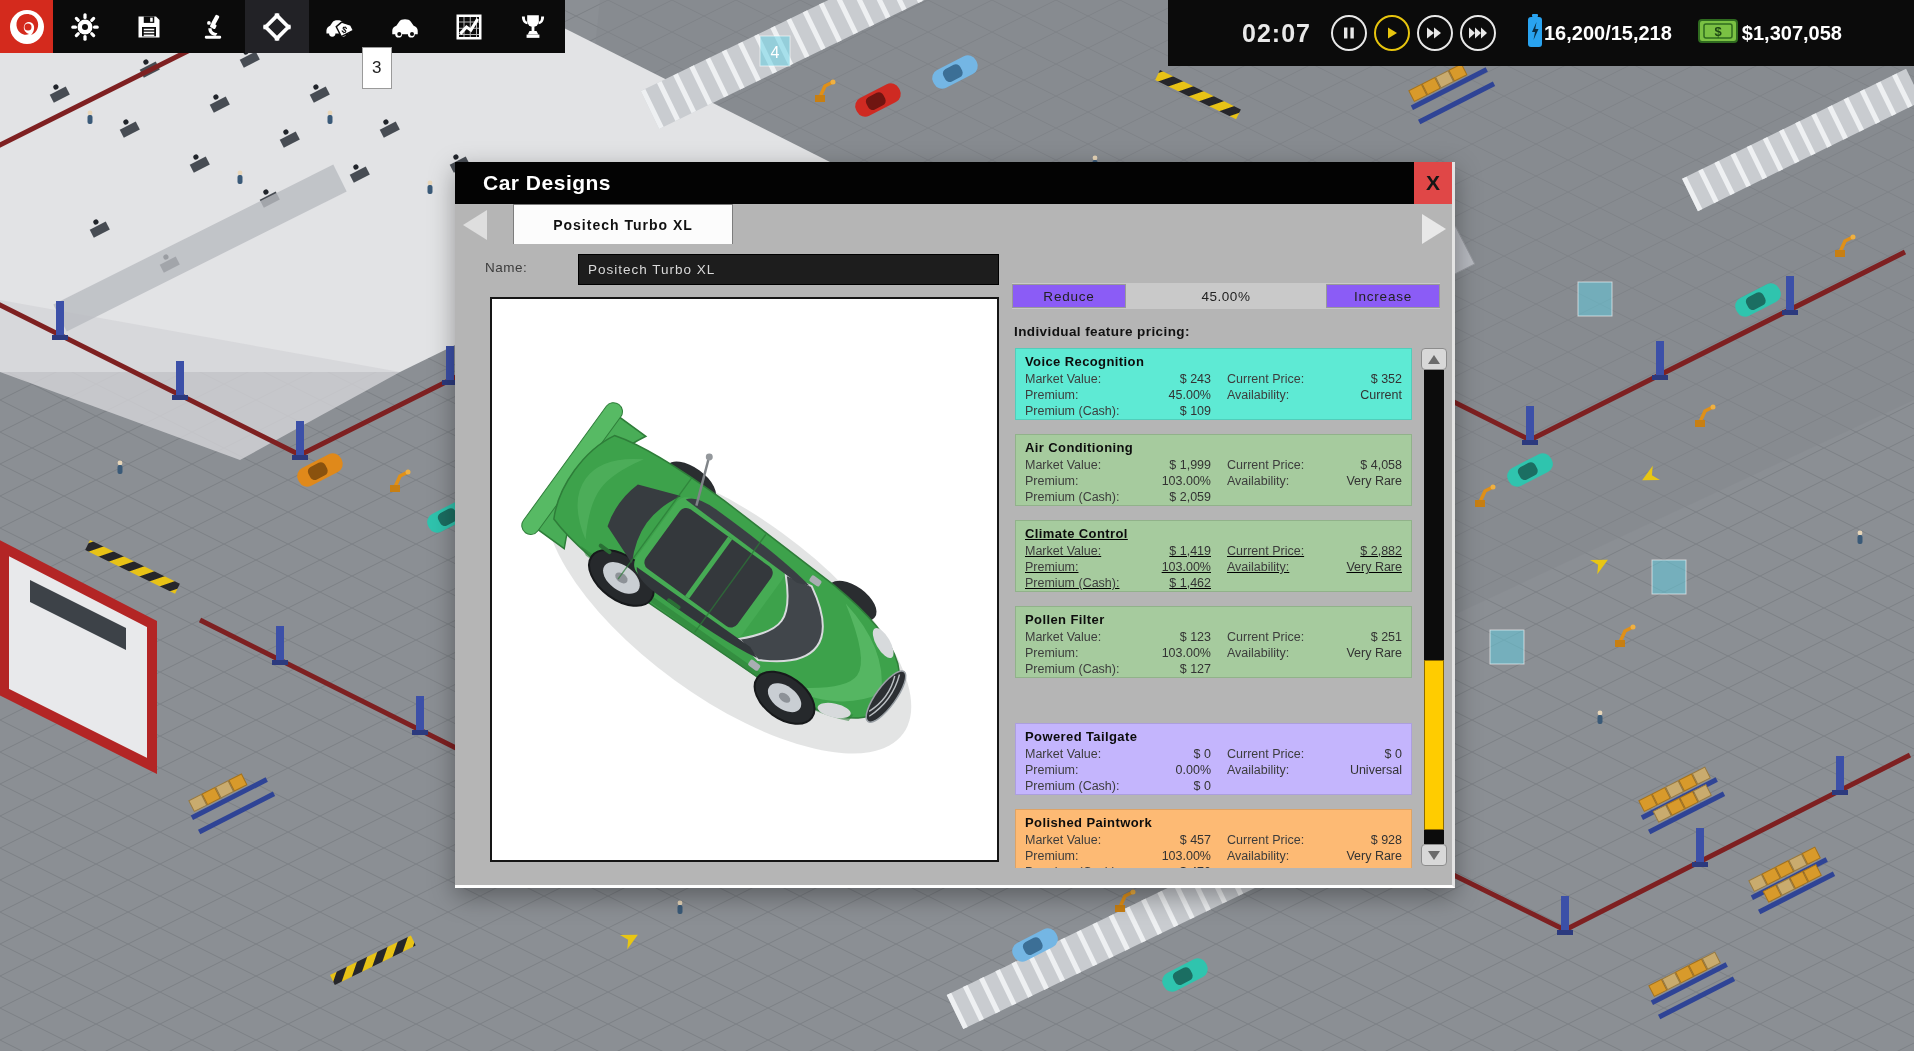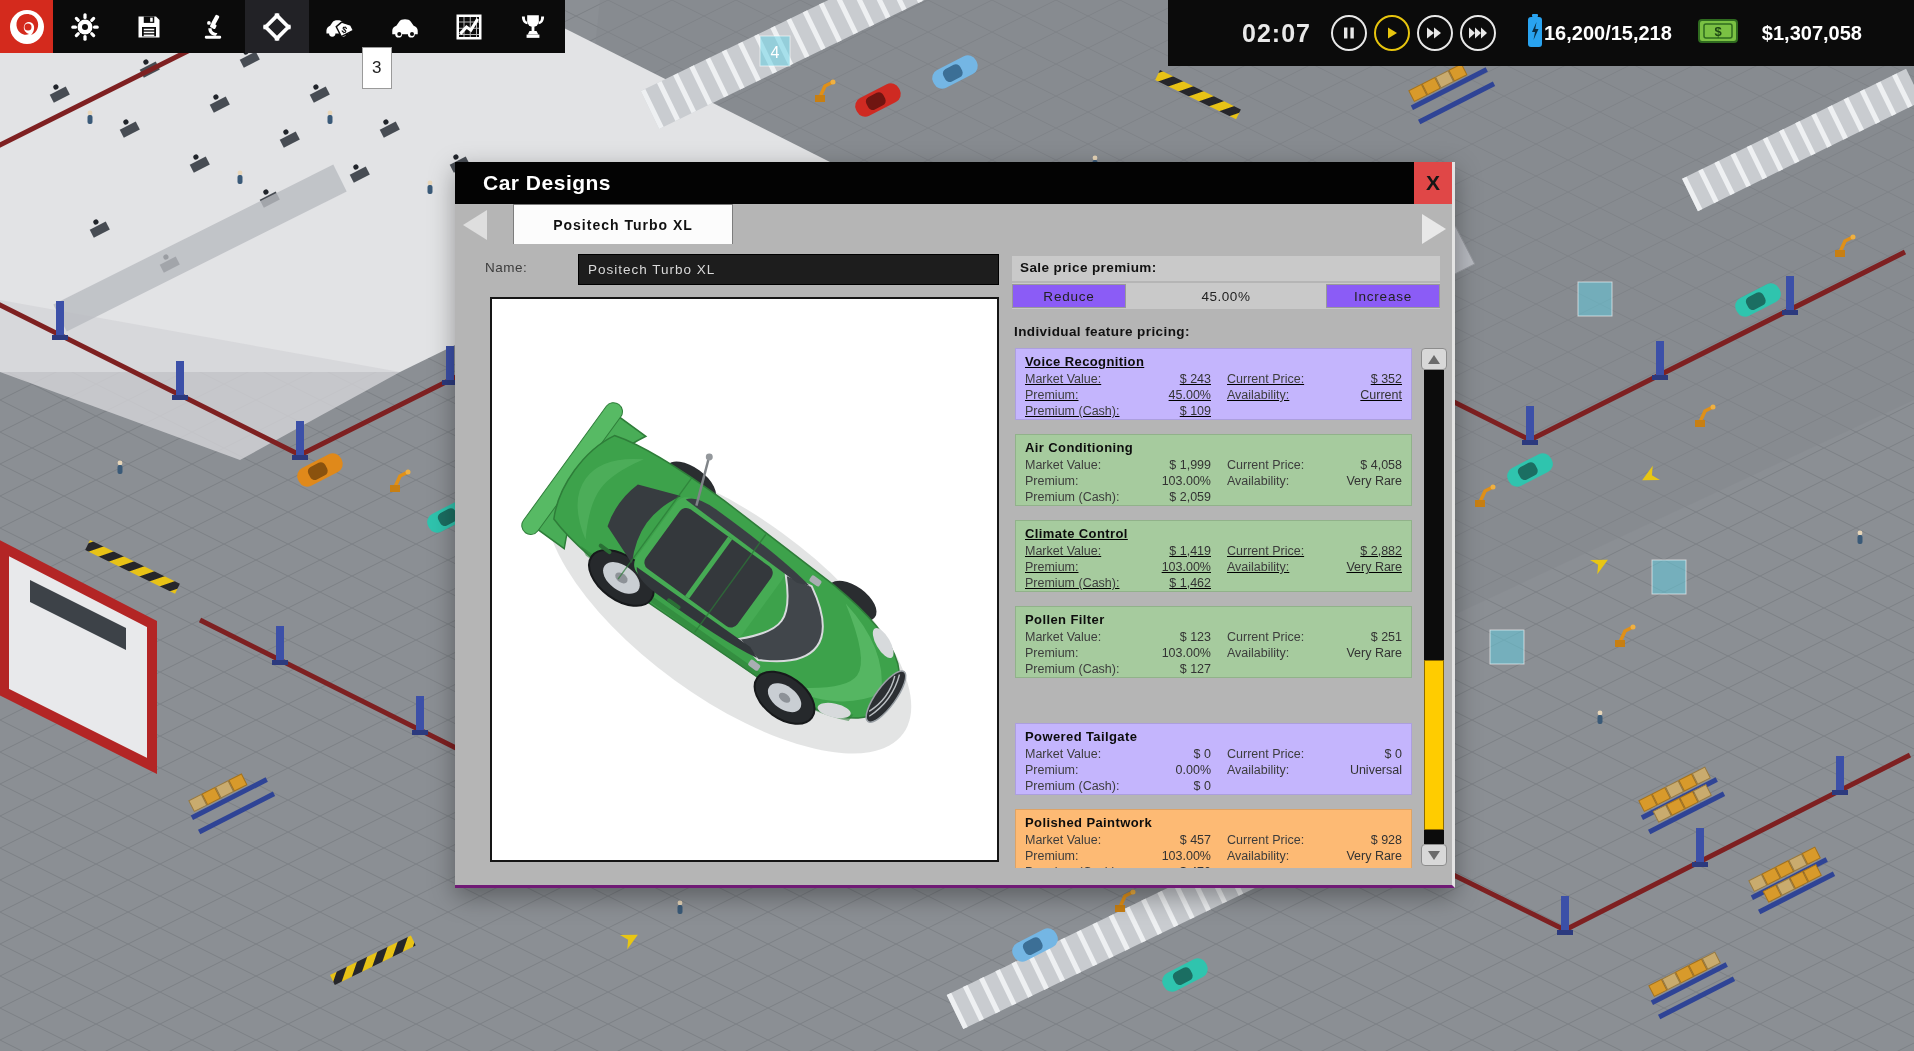--- a/index.html
+++ b/index.html
@@ -12,26 +12,26 @@
   .logo { width:53px; height:53px; background:#d42a1d; display:flex; align-items:center; justify-content:center; }
   .iconslot { width:64px; display:flex; align-items:center; justify-content:center; cursor:pointer; }
   .iconslot.active { background:#222226; }
   .badge3 { position:absolute; left:362px; top:47px; width:30px; height:42px; background:#fff; border:1px solid #9a9a9a; color:#222; font-size:17px; display:flex; align-items:center; justify-content:flex-start; padding-left:9px; z-index:6; }
   .topbar-right { position:absolute; left:1168px; top:0; width:746px; height:66px; background:#0b0b0b; display:flex; align-items:center; z-index:5; }
   .clock { color:#e9e9e9; font-size:25px; font-weight:bold; margin-left:74px; letter-spacing:1px; }
   .playback { display:flex; gap:7px; margin-left:20px; }
   .pbtn { width:36px; height:36px; border-radius:50%; border:2.5px solid #e8e8e8; display:flex; align-items:center; justify-content:center; cursor:pointer; background:#0b0b0b; }
   .pbtn.play { border-color:#e7c50e; }
   .resources { color:#fff; font-size:20px; font-weight:bold; }
-  .money { color:#fff; font-size:20px; font-weight:bold; margin-left:24px; }
+  .money { color:#fff; font-size:20px; font-weight:bold; margin-left:4px; }
   .battery { margin-left:30px; }
   .moneyicon { margin-left:26px; }
 
   
-  .dialog { position:absolute; left:455px; top:162px; width:1000px; height:726px; background:#b5b5b5; box-shadow:0 8px 24px rgba(0,0,0,.35); z-index:4; border-right:3px solid #e3e3e3; border-bottom:3px solid #701a75;padding-left:44px; }
+  .dialog { position:absolute; left:455px; top:162px; width:1000px; height:726px; background:#b5b5b5; box-shadow:0 8px 24px rgba(0,0,0,.35); z-index:4; border-right:3px solid #e3e3e3; border-bottom:3px solid #ffffff;padding-left:44px; }
   .titlebar { position:absolute; left:0; top:0; width:100%; height:42px; background:#030303; display:flex; align-items:center; }
   .titlebar .title { color:#fff; font-size:21px; font-weight:bold; margin-left:28px; letter-spacing:.5px; }
   .closebtn { position:absolute; right:0; top:0; width:38px; height:42px; background:#e04747; color:#161616; font-weight:bold; font-size:21px; display:flex; align-items:center; justify-content:center; cursor:pointer; }
   .tabrow { position:absolute; left:0; top:42px; width:100%; height:40px; }
   .tab-arrow-left { position:absolute; left:8px; top:6px; width:0; height:0; border-top:15px solid transparent; border-bottom:15px solid transparent; border-right:24px solid #dedede; cursor:pointer; }
   .tab-arrow-right { position:absolute; right:6px; top:12px; width:0; height:0; border-top:15px solid transparent; border-bottom:15px solid transparent; border-left:24px solid #e8e8e8; cursor:pointer; }
   .tab { position:absolute; left:58px; top:0; width:220px; height:40px; background:#fcfcfc; border:1px solid #7d7d7d; border-bottom:none; color:#111; font-size:14px; font-weight:bold; letter-spacing:1px; display:flex; align-items:center; justify-content:center; cursor:pointer; }
   .body { position:absolute; left:0; top:82px; width:100%; height:644px; }
 
   .name-label { position:absolute; left:30px; top:16px; font-size:13.5px; color:#3c3c3c; letter-spacing:.5px; }
@@ -491,29 +491,28 @@
             <ellipse cx="154" cy="42" rx="17" ry="7" fill="#d7dadc" transform="rotate(-24 154 42)"></ellipse>
             <ellipse cx="188" cy="0" rx="10" ry="31" fill="#2c2f33" stroke="#9aa0a6" stroke-width="1.5"></ellipse>
             <path d="M183,-22 Q192,0 183,22 M186,-26 Q196,0 186,26" stroke="#b9bec2" stroke-width="1.4" fill="none"></path>
           </g>
           <line x1="206" y1="208" x2="218" y2="162" stroke="#808488" stroke-width="2.5"></line>
           <circle cx="219" cy="159" r="3.5" fill="#94989c"></circle>
         </svg>
       </div>
 
       <div class="rightpane">
-        <div class="sale-header">Sale price premium:</div>
         <div class="sale-controls">
           <button class="sale-btn">Reduce</button>
           <span class="sale-value">45.00%</span>
           <button class="sale-btn">Increase</button>
         </div>
         <div class="ifp-header">Individual feature pricing:</div>
         <div class="feature-list">
-  <div class="feature" style="background: #c4b5fd; text-decoration: underline;">
+  <div class="feature" style="background: #5eead4;">
     <div class="f-name">Voice Recognition</div>
     <div class="f-grid">
       <span class="l-mv">Market Value:</span>
                 <span class="v v-mv">$ 243</span>
                 <span></span>
                 <span class="l-cp">Current Price:</span>
                 <span class="v v-cp">$ 352</span>
       <span class="l-pr">Premium:</span>
                 <span class="v v-pr">45.00%</span>
                 <span></span>

